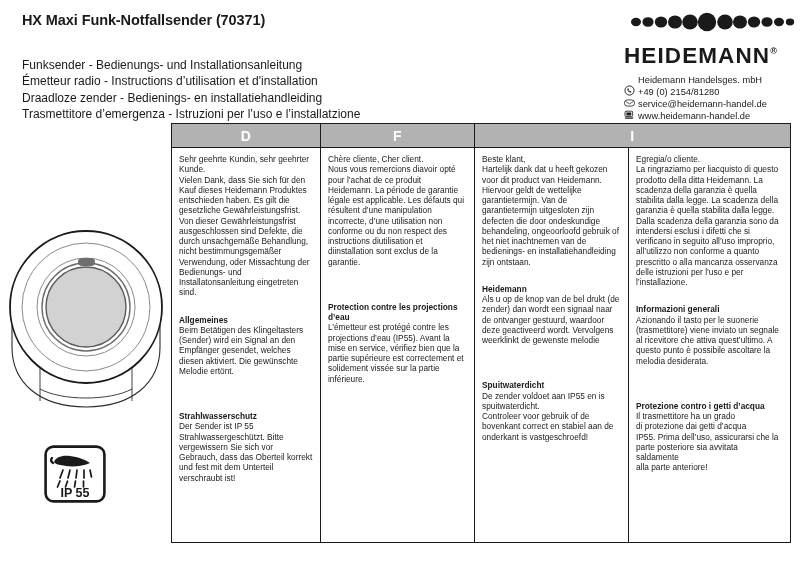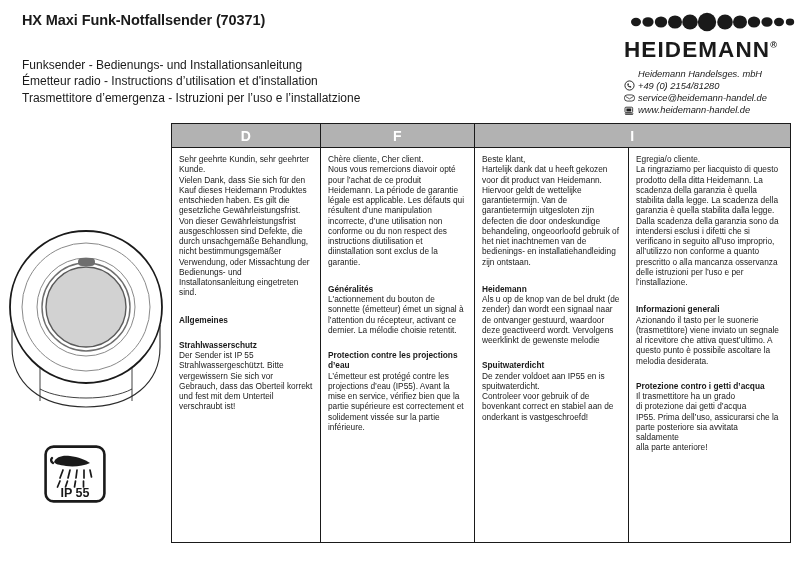--- a/index.html
+++ b/index.html
@@ -50,40 +50,39 @@
     display: block;
     height: 20px;
     margin-left: 4px;
   }
   #brand-name {
     display: block;
     font-size: 22.5px;
     font-weight: bold;
     letter-spacing: 1.1px;
     line-height: 24px;
-    margin-top: 1px;
+    margin-top: 7px;
     white-space: nowrap;
   }
   #brand-name .reg {
     font-size: 9px;
     vertical-align: super;
     letter-spacing: 0;
     font-weight: bold;
   }
   #contact {
     margin-top: 6px;
     font-size: 9.3px;
     line-height: 12.3px;
   }
   #contact .c-line {
     display: flex;
-    align-items: center;
+    align-items: flex-start;
     gap: 3px;
     white-space: nowrap;
-    font-style: italic;
   }
   #contact .c-ico {
     width: 11px;
     height: 10px;
     flex: 0 0 11px;
     display: inline-flex;
     align-items: center;
     justify-content: center;
   }
   #contact .c-txt { display: inline-block; }
@@ -149,21 +148,21 @@
   }
   #table-body .bcell:last-child { border-right: none; }
 
   .col-d  { flex: 0 0 149px; width: 149px; }
   .col-f  { flex: 0 0 154px; width: 154px; }
   .col-nl { flex: 0 0 154px; width: 154px; }
   .col-i  { flex: 1 1 auto; }
 
   .sec { margin: 0; }
   .sec-gap-1 { margin-top: 17px; }
-  .sec-gap-2 { margin-top: 15px; }
+  .sec-gap-2 { margin-top: 35px; }
   .sec-head {
     display: block;
     font-weight: bold;
     font-size: 8.3px;
     line-height: 10.25px;
   }
   .sec-body {
     display: block;
     font-size: 8.3px;
     line-height: 10.25px;
@@ -174,20 +173,21 @@
 </head>
 <body>
 
 <div id="header">
 
   <div id="doc-title">HX Maxi Funk-Notfallsender (70371)</div>
 
   <div id="subtitle-block">
     <span class="sub-line">Funksender - Bedienungs- und Installationsanleitung</span>
     <span class="sub-line">Émetteur radio - Instructions d’utilisation et d'installation</span>
+    <span class="sub-line">Draadloze zender - Bedienings- en installatiehandleiding</span>
     <span class="sub-line">Trasmettitore d’emergenza - Istruzioni per l’uso e l’installatzione</span>
   </div>
 
   <div id="brand">
 
     <svg id="logo-dots" viewBox="0 0 170 20">
       <ellipse cx="8" cy="10" rx="5" ry="4.2" fill="#1a1a1a"></ellipse>
       <ellipse cx="20" cy="10" rx="5.6" ry="4.8" fill="#1a1a1a"></ellipse>
       <ellipse cx="33" cy="10" rx="6.2" ry="5.6" fill="#1a1a1a"></ellipse>
       <ellipse cx="47" cy="10" rx="7" ry="6.6" fill="#1a1a1a"></ellipse>
@@ -295,35 +295,32 @@
     <div class="hcell col-i">I</div>
   </div>
 
   <div id="table-body">
 
     <div class="bcell col-d">
       <span class="intro-lead">Sehr geehrte Kundin, sehr geehrter Kunde.
 Vielen Dank, dass Sie sich für den Kauf dieses Heidemann Produktes entschieden haben. Es gilt die gesetzliche Gewährleistungsfrist. Von dieser Gewährleistungsfrist ausgeschlossen sind Defekte, die durch unsachgemäße Behandlung, nicht bestimmungsgemäßer Verwendung, oder Missachtung der Bedienungs- und Installatonsanleitung eingetreten sind.</span>
       <div class="sec sec-gap-1">
         <span class="sec-head">Allgemeines</span>
+        <span class="sec-body">Beim Betätigen des Klingeltasters (Sender) wird ein Signal an den Empfänger gesendet, welches diesen aktiviert. Die gewünschte Melodie ertönt.</span>
       </div>
       <div class="sec sec-gap-2">
         <span class="sec-head">Strahlwasserschutz</span>
         <span class="sec-body">Der Sender ist IP 55 Strahlwassergeschützt. Bitte vergewissern Sie sich vor Gebrauch, dass das Oberteil korrekt und fest mit dem Unterteil verschraubt ist!</span>
       </div>
     </div>
 
     <div class="bcell col-f">
       <span class="intro-lead">Chère cliente, Cher client.
 Nous vous remercions diavoir opté pour l’achat de ce produit Heidemann. La période de garantie légale est applicable. Les défauts qui résultent d’une manipulation incorrecte, d’une utilisation non conforme ou du non respect des
 instructions diutilisation et diinstallation sont exclus de la garantie.</span>
-      <div class="sec sec-gap-1">
-        <span class="sec-head">Généralités</span>
-        <span class="sec-body">L'actionnement du bouton de sonnette (émetteur) émet un signal à l’attention du récepteur, activant ce dernier. La mélodie choisie retentit.</span>
-      </div>
       <div class="sec sec-gap-2">
         <span class="sec-head">Protection contre les projections d’eau</span>
         <span class="sec-body">L’émetteur est protégé contre les projections d’eau (IP55). Avant la mise en service, vérifiez bien que la partie supérieure est correctement et solidement vissée sur la partie inférieure.</span>
       </div>
     </div>
 
     <div class="bcell col-nl">
       <span class="intro-lead">Beste klant,
 Hartelijk dank dat u heeft gekozen voor dit product van Heidemann. Hiervoor geldt de wettelijke garantietermijn. Van de garantietermijn uitgesloten zijn defecten die door ondeskundige behandeling, ongeoorloofd gebruik of het niet inachtnemen van de bedienings- en installatiehandleiding zijn ontstaan.</span>
       <div class="sec sec-gap-1">

